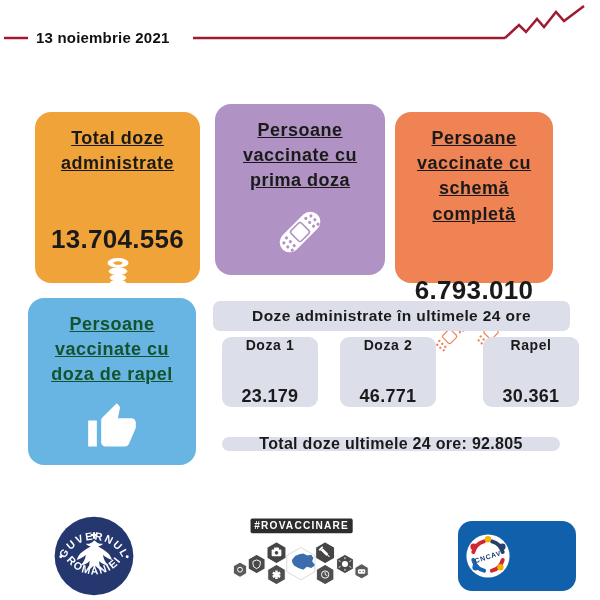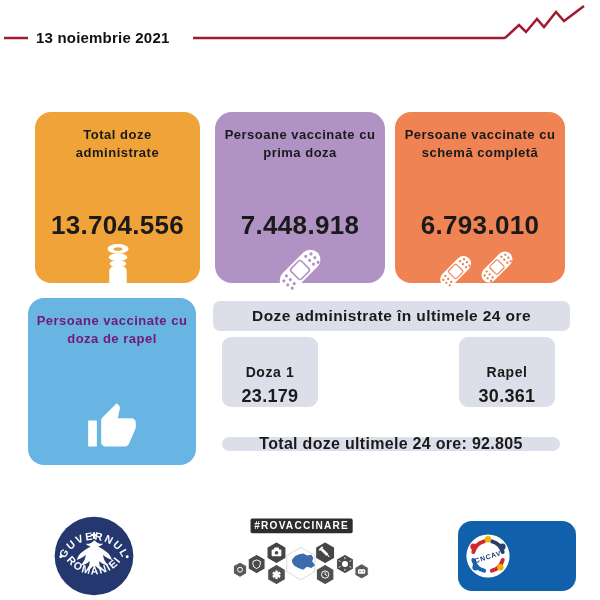--- a/index.html
+++ b/index.html
@@ -10,36 +10,36 @@
   
   .header-art{position:absolute;left:0;top:0;width:600px;height:64px;}
   .date{position:absolute;left:36px;top:29px;font-size:15px;font-weight:bold;letter-spacing:.2px;color:#111;}
   
   .card{
     position:absolute;border-radius:16px;display:flex;flex-direction:column;
     align-items:center;justify-content:space-between;text-align:center;
     padding:14px 8px 12px;box-sizing:border-box;
   }
   .card-1{left:35px;top:112px;width:165px;height:171px;}
-  .card-2{left:215px;top:112px;width:170px;height:171px;border-radius:17px;}
-  .card-3{left:395px;top:112px;width:170px;height:171px;}
+  .card-2{left:215px;top:104px;width:170px;height:171px;}
+  .card-3{left:395px;top:112px;width:158px;height:171px;}
   .card-4{left:28px;top:298px;width:168px;height:167px;}
-  .card-title{font-size:13px;line-height:1.4;font-weight:bold;letter-spacing:.5px;}
+  .card-title{font-size:18px;line-height:1.4;font-weight:bold;letter-spacing:.5px;text-decoration:underline;}
   .card-value{font-size:26px;font-weight:bold;letter-spacing:.3px;margin-top:48px;}
   .card-icon{height:60px;display:flex;align-items:flex-end;justify-content:center;}
   
   .bar{
     position:absolute;border-radius:9px;display:flex;align-items:center;justify-content:center;
     font-weight:bold;box-sizing:border-box;
   }
   .bar-24h-title{left:213px;top:301px;width:357px;height:30px;font-size:15.5px;letter-spacing:.4px;border-radius:7px;}
   .bar-24h-total{left:222px;top:437px;width:338px;height:14px;font-size:16px;letter-spacing:.3px;}
   .mini-card{
     position:absolute;top:337px;width:96px;height:70px;border-radius:9px;
-    display:flex;flex-direction:column;align-items:center;justify-content:flex-end;gap:6px;box-sizing:border-box;
+    display:flex;flex-direction:column;align-items:center;justify-content:space-between;gap:6px;box-sizing:border-box;
   }
   .mini-1{left:222px;} .mini-2{left:340px;} .mini-3{left:459px;}
   .mini-label{font-size:14px;font-weight:bold;letter-spacing:.6px;}
   .mini-value{font-size:18px;font-weight:bold;letter-spacing:.3px;}
   
   .gov-logo{position:absolute;left:53px;top:515px;width:82px;height:82px;}
   .rovax-logo{position:absolute;left:231px;top:517px;width:138px;height:77px;}
   .cncav{
     position:absolute;left:458px;top:521px;width:118px;height:70px;border-radius:14px;
     display:flex;align-items:center;gap:4px;padding:0 5px 0 6px;box-sizing:border-box;
@@ -93,57 +93,60 @@
         <ellipse cx="24" cy="8" rx="5" ry="2" fill="currentColor"></ellipse>
         <ellipse cx="24" cy="17.5" rx="10.5" ry="4.5" fill="#fff"></ellipse>
         <ellipse cx="24" cy="25" rx="9.5" ry="4" fill="#fff"></ellipse>
         <rect x="14" y="28" width="20" height="30" rx="5" fill="#fff"></rect>
       </svg>
     </div>
   </div>
 
   <div class="card card-2" style="background: rgb(176, 146, 196);">
     <div class="card-title">Persoane vaccinate cu prima doza</div>
-    <div class="card-value">7.448.918</div>
     <div class="card-icon" style="color: rgb(176, 146, 196);">
       <svg width="62" height="62" viewBox="0 0 68 68">
           <use href="#bandage" x="0" y="0" width="68" height="68"></use>
         </svg>
     </div>
   </div>
 
   <div class="card card-3" style="background: rgb(239, 131, 84);">
     <div class="card-title">Persoane vaccinate cu schemă completă</div>
     <div class="card-value">6.793.010</div>
     <div class="card-icon" style="color: rgb(239, 131, 84);">
       <svg width="96" height="58" viewBox="0 0 130 72">
         <use href="#bandage" x="0" y="6" width="64" height="64"></use>
         <use href="#bandage" x="56" y="0" width="64" height="64"></use>
       </svg>
     </div>
   </div>
 
-  <div class="card card-4" style="background: rgb(104, 180, 227); color: #701a75;">
+  <div class="card card-4" style="background: rgb(104, 180, 227); color: #14532d;">
     <div class="card-title">Persoane vaccinate cu doza de rapel</div>
     <div class="card-icon">
       <svg width="52" height="52" viewBox="0 0 24 24">
         <path fill="#ffffff" d="M1 21h4V9H1v12zm22-11c0-1.1-.9-2-2-2h-6.31l.95-4.57.03-.32c0-.41-.17-.79-.44-1.06L14.17 1 7.59 7.59C7.22 7.95 7 8.45 7 9v10c0 1.1.9 2 2 2h9c.83 0 1.54-.5 1.84-1.22l3.02-7.05c.09-.23.14-.47.14-.73v-2z"></path>
       </svg>
     </div>
   </div>
 
   <div class="bar bar-24h-title" style="background: rgb(220, 223, 233);">
     <span>Doze administrate în ultimele 24 ore</span>
   </div>
 
   <div class="mini-card mini-1" style="background: rgb(220, 223, 233);">
     <div class="mini-label">Doza 1</div>
     <div class="mini-value">23.179</div>
   </div>
-  <div class="mini-card mini-3" style="background: rgb(220, 223, 233);">
+  <div class="mini-card mini-2" style="background: rgb(220, 223, 233);">
+    <div class="mini-label">Doza 2</div>
+    <div class="mini-value">46.771</div>
+  </div>
+  <div class="mini-card mini-3" style="background: rgb(220, 223, 233); margin-left: 24px;">
     <div class="mini-label">Rapel</div>
     <div class="mini-value">30.361</div>
   </div>
 
   <div class="bar bar-24h-total" style="background: rgb(220, 223, 233);">
     <span>Total doze ultimele 24 ore: 92.805</span>
   </div>
 
   <svg class="gov-logo" viewBox="0 0 100 100">
     <defs>

